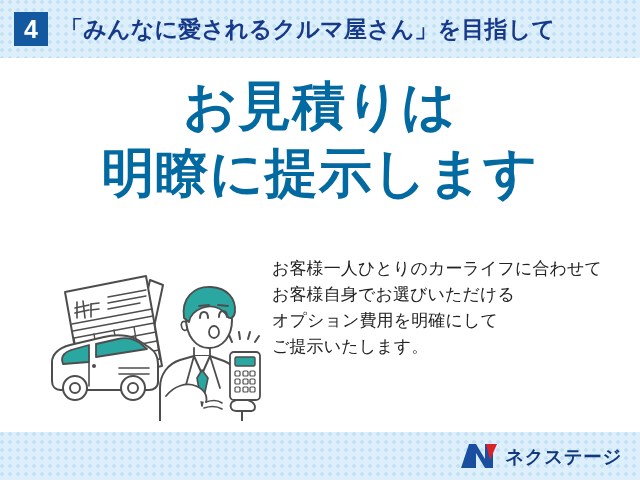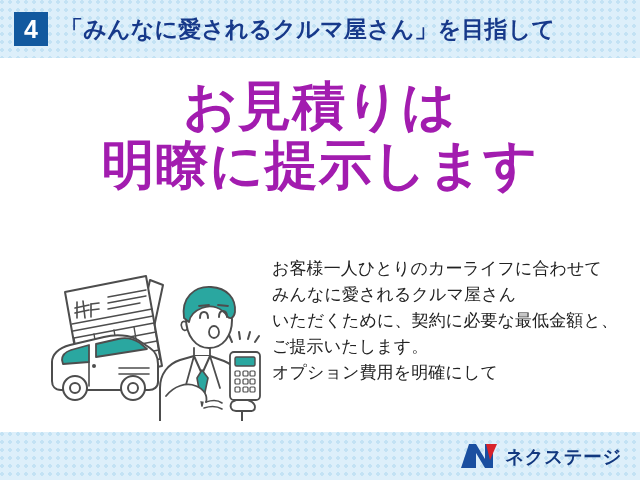--- a/index.html
+++ b/index.html
@@ -71,32 +71,33 @@
     width: 640px;
     height: 374px;
     background: #ffffff;
   }
 
   #headline {
     position: absolute;
     left: 0; top: 18px;
     width: 640px;
     text-align: center;
-    color: #a21caf;
+    color: #0369a1;
     font-weight: bold;
     line-height: 1.12;
     letter-spacing: 1px;
   }
   #headline-line1 {
     display: block;
     font-size: 53px;
   }
   #headline-line2 {
     display: block;
     font-size: 53px;
+    margin-top: 8px;
   }
 
   
   #body-copy {
     position: absolute;
     left: 272px; top: 198px;
     width: 360px;
     color: #222222;
     font-size: 17px;
     line-height: 26px;
@@ -284,24 +285,23 @@
             <path d="M214 83 L216 76"></path>
             <path d="M221 86 L225 80"></path>
           </g>
 
         </g>
       </svg>
     </div>
 
     <div id="body-copy">
       <span class="copy-line">お客様一人ひとりのカーライフに合わせて</span>
-      <span class="copy-line">みんなに愛されるクルマ屋さん</span>
-      <span class="copy-line">いただくために、契約に必要な最低金額と、</span>
+      <span class="copy-line">お客様自身でお選びいただける</span>
+      <span class="copy-line">オプション費用を明確にして</span>
       <span class="copy-line">ご提示いたします。</span>
-      <span class="copy-line">オプション費用を明確にして</span>
     </div>
 
   </div>
 
   <div id="footer" class="dotted">
     <div id="footer-logo">
       <svg id="logo-mark" viewBox="0 0 38 26" xmlns="http://www.w3.org/2000/svg">
         <path d="M1 25 L9 1 L16 1 L25 16 L25 1 L33 1 L33 25 L25 25 L16 10 L16 25 Z" fill="#1a4fa0"></path>
         <path d="M26 1 L37 1 L30 17 Z" fill="#d8232a"></path>
       </svg>

